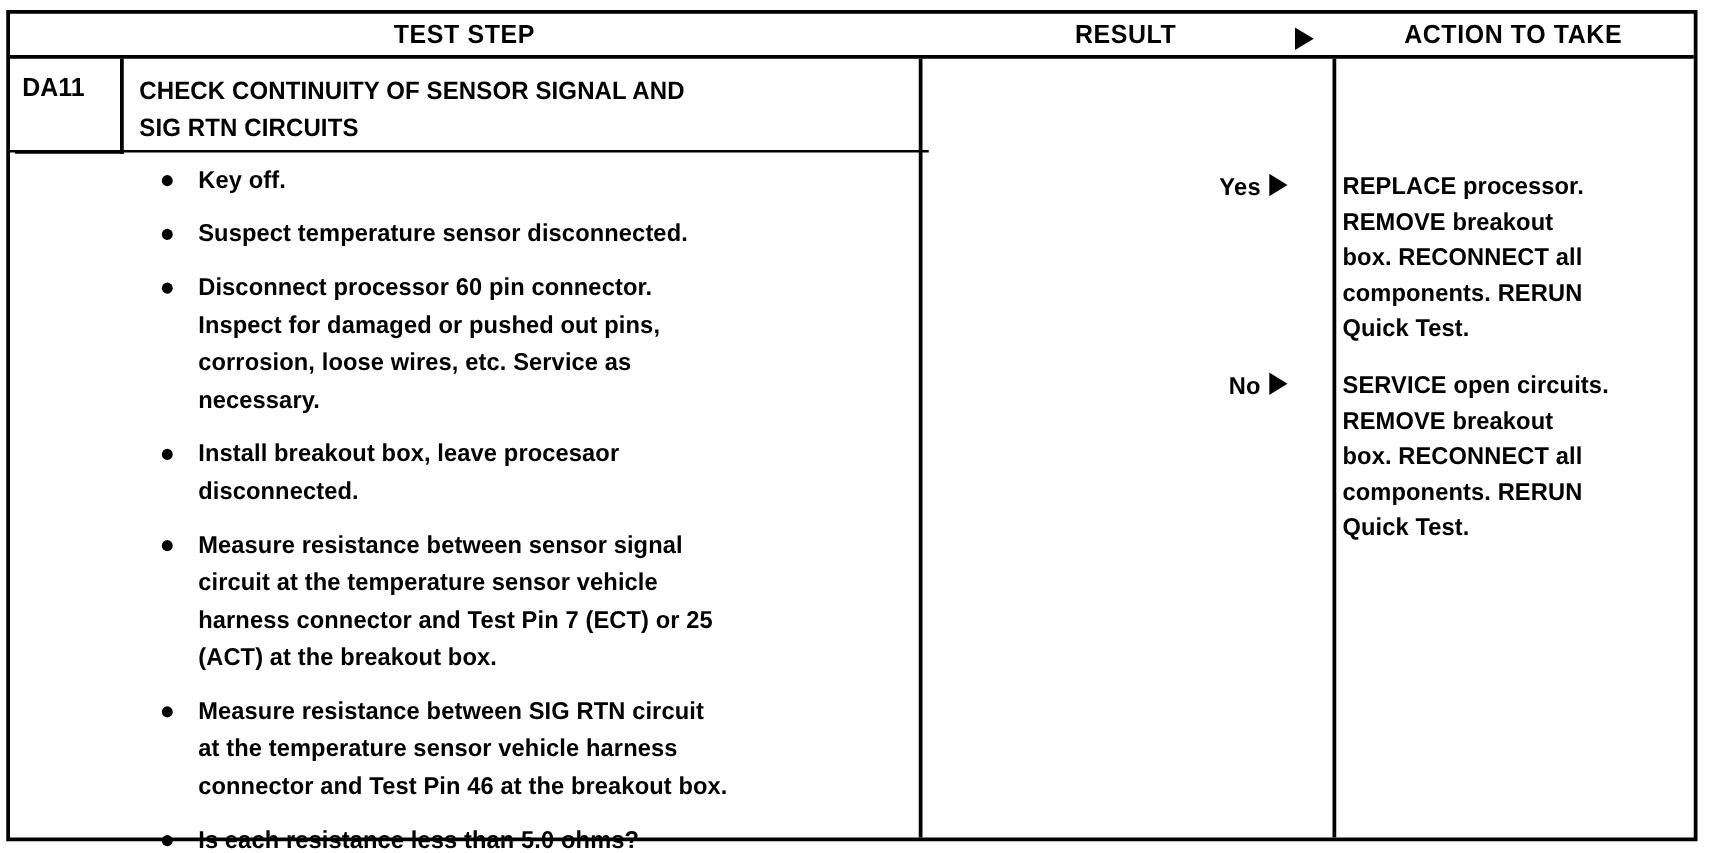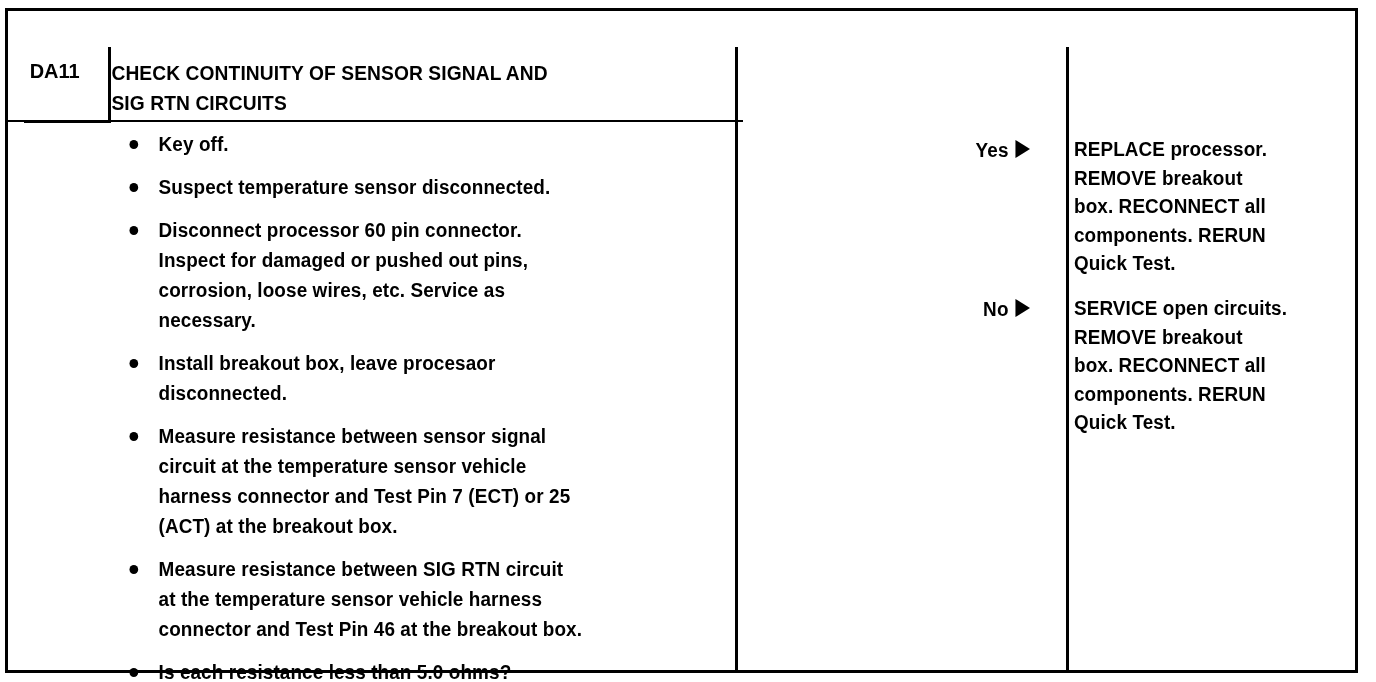--- a/index.html
+++ b/index.html
@@ -78,21 +78,21 @@
     bottom: 0;
     width: 3px;
     background: #000;
   }
   .vdiv-1 { left: 727px; }
   .vdiv-2 { left: 1058px; }
 
   
   .step-id-cell {
     position: absolute;
-    left: 16px;
+    left: 4px;
     top: 36px;
     width: 87px;
     height: 76px;
     border-right: 3px solid #000;
     border-bottom: 3px solid #000;
     box-sizing: border-box;
   }
   .step-id {
     font-weight: bold;
     font-size: 21px;
@@ -204,20 +204,26 @@
   .action-yes { top: 124px; }
   .action-no  { top: 283px; }
 </style>
 </head>
 <body>
 
 <div id="page">
 
   <div class="table">
 
+    <div class="header-row">
+      <div class="hcell hcell-test">TEST STEP</div>
+      <div class="hcell hcell-result">RESULT</div>
+      <div class="header-tri"></div>
+      <div class="hcell hcell-action">ACTION TO TAKE</div>
+    </div>
 
     <div class="vdiv vdiv-1"></div>
     <div class="vdiv vdiv-2"></div>
 
     <div class="step-id-cell">
       <div class="step-id">DA11</div>
     </div>
 
     <div class="step-title">
       <div>CHECK CONTINUITY OF SENSOR SIGNAL AND</div>

